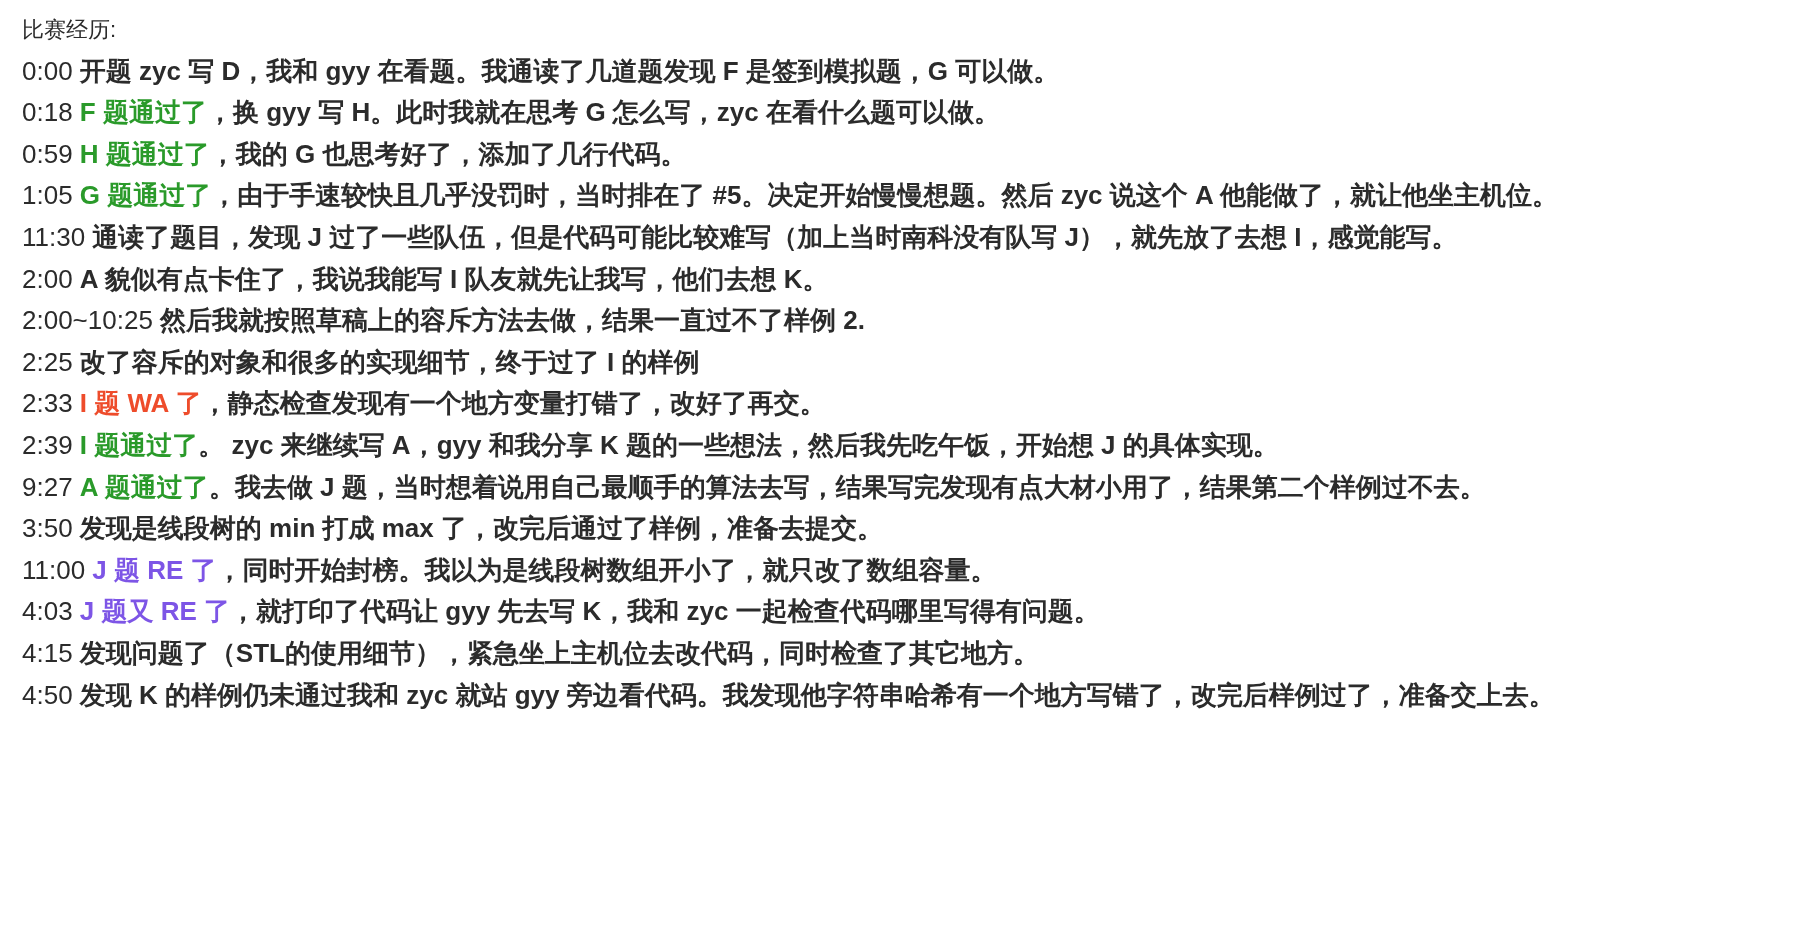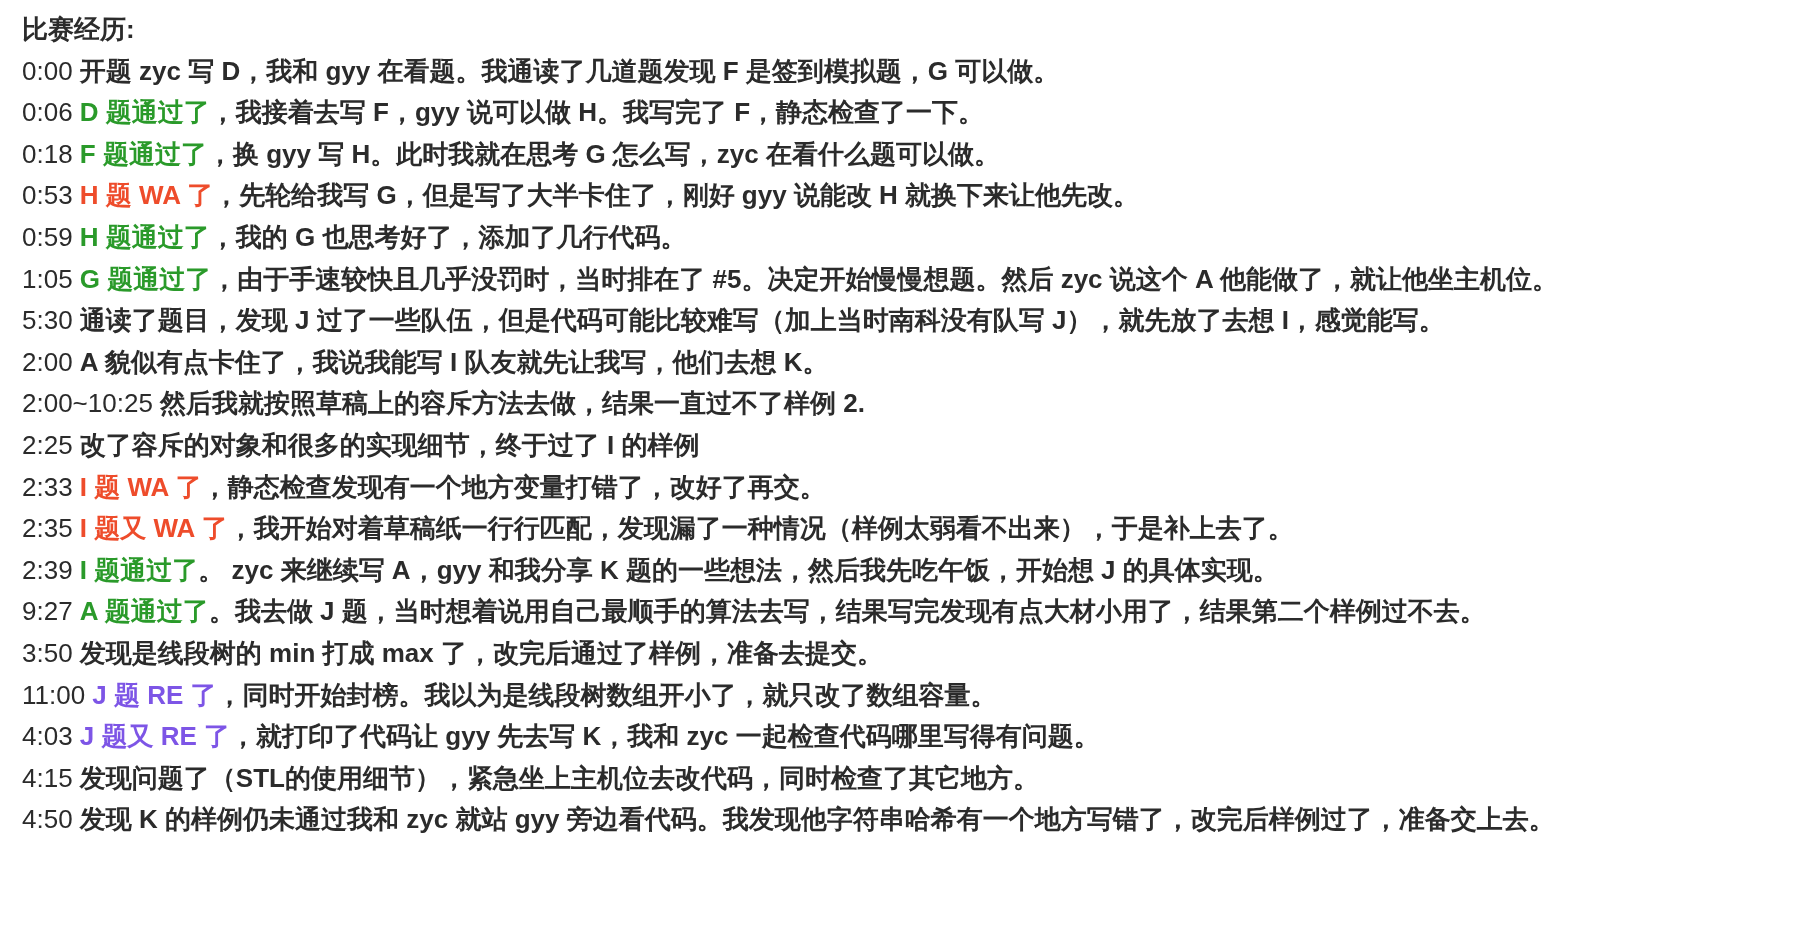--- a/index.html
+++ b/index.html
@@ -16,22 +16,22 @@
     background: var(--bg-color);
     overflow: hidden;
   }
   body {
     font-family: "Liberation Sans", "DejaVu Sans", sans-serif;
     color: var(--text-color);
     padding: 9px 10px 0 22px;
   }
   .doc { width: 100%; }
   .title {
-    font-size: 26px;
-    font-weight: 700;
+    font-size: 22px;
+    font-weight: 400;
     line-height: 41.6px;
     white-space: nowrap;
   }
   .line {
     font-size: 26px;
     line-height: 41.6px;
     white-space: nowrap;
   }
   .time { color: var(--text-color); }
   .seg-normal { color: var(--text-color); font-weight: 700; }
@@ -39,31 +39,28 @@
   .seg-wa   { color: var(--wa-color);   font-weight: 700; }
   .seg-re   { color: var(--re-color);   font-weight: 700; }
 </style>
 </head>
 <body>
 
 <div class="doc">
   <div class="title">比赛经历:</div>
   <div class="timeline">
       <div class="line"><span class="time">0:00 </span><span class="seg seg-normal">开题 zyc 写 D，我和 gyy 在看题。我通读了几道题发现 F 是签到模拟题，G 可以做。</span></div>
-      <div class="line"><span class="time">0:06 </span><span class="seg seg-pass">D 题通过了</span><span class="seg seg-normal">，我接着去写 F，gyy 说可以做 H。我写完了 F，静态检查了一下。</span></div>
       <div class="line"><span class="time">0:18 </span><span class="seg seg-pass">F 题通过了</span><span class="seg seg-normal">，换 gyy 写 H。此时我就在思考 G 怎么写，zyc 在看什么题可以做。</span></div>
-      <div class="line"><span class="time">0:53 </span><span class="seg seg-wa">H 题 WA 了</span><span class="seg seg-normal">，先轮给我写 G，但是写了大半卡住了，刚好 gyy 说能改 H 就换下来让他先改。</span></div>
       <div class="line"><span class="time">0:59 </span><span class="seg seg-pass">H 题通过了</span><span class="seg seg-normal">，我的 G 也思考好了，添加了几行代码。</span></div>
       <div class="line"><span class="time">1:05 </span><span class="seg seg-pass">G 题通过了</span><span class="seg seg-normal">，由于手速较快且几乎没罚时，当时排在了 #5。决定开始慢慢想题。然后 zyc 说这个 A 他能做了，就让他坐主机位。</span></div>
-      <div class="line"><span class="time">5:30 </span><span class="seg seg-normal">通读了题目，发现 J 过了一些队伍，但是代码可能比较难写（加上当时南科没有队写 J），就先放了去想 I，感觉能写。</span></div>
+      <div class="line"><span class="time">11:30 </span><span class="seg seg-normal">通读了题目，发现 J 过了一些队伍，但是代码可能比较难写（加上当时南科没有队写 J），就先放了去想 I，感觉能写。</span></div>
       <div class="line"><span class="time">2:00 </span><span class="seg seg-normal">A 貌似有点卡住了，我说我能写 I 队友就先让我写，他们去想 K。</span></div>
       <div class="line"><span class="time">2:00~10:25 </span><span class="seg seg-normal">然后我就按照草稿上的容斥方法去做，结果一直过不了样例 2.</span></div>
       <div class="line"><span class="time">2:25 </span><span class="seg seg-normal">改了容斥的对象和很多的实现细节，终于过了 I 的样例</span></div>
       <div class="line"><span class="time">2:33 </span><span class="seg seg-wa">I 题 WA 了</span><span class="seg seg-normal">，静态检查发现有一个地方变量打错了，改好了再交。</span></div>
-      <div class="line"><span class="time">2:35 </span><span class="seg seg-wa">I 题又 WA 了</span><span class="seg seg-normal">，我开始对着草稿纸一行行匹配，发现漏了一种情况（样例太弱看不出来），于是补上去了。</span></div>
       <div class="line"><span class="time">2:39 </span><span class="seg seg-pass">I 题通过了</span><span class="seg seg-normal">。 zyc 来继续写 A，gyy 和我分享 K 题的一些想法，然后我先吃午饭，开始想 J 的具体实现。</span></div>
       <div class="line"><span class="time">9:27 </span><span class="seg seg-pass">A 题通过了</span><span class="seg seg-normal">。我去做 J 题，当时想着说用自己最顺手的算法去写，结果写完发现有点大材小用了，结果第二个样例过不去。</span></div>
       <div class="line"><span class="time">3:50 </span><span class="seg seg-normal">发现是线段树的 min 打成 max 了，改完后通过了样例，准备去提交。</span></div>
       <div class="line"><span class="time">11:00 </span><span class="seg seg-re">J 题 RE 了</span><span class="seg seg-normal">，同时开始封榜。我以为是线段树数组开小了，就只改了数组容量。</span></div>
       <div class="line"><span class="time">4:03 </span><span class="seg seg-re">J 题又 RE 了</span><span class="seg seg-normal">，就打印了代码让 gyy 先去写 K，我和 zyc 一起检查代码哪里写得有问题。</span></div>
       <div class="line"><span class="time">4:15 </span><span class="seg seg-normal">发现问题了（STL的使用细节），紧急坐上主机位去改代码，同时检查了其它地方。</span></div>
       <div class="line"><span class="time">4:50 </span><span class="seg seg-normal">发现 K 的样例仍未通过我和 zyc 就站 gyy 旁边看代码。我发现他字符串哈希有一个地方写错了，改完后样例过了，准备交上去。</span></div>
     </div>
 </div>
 

